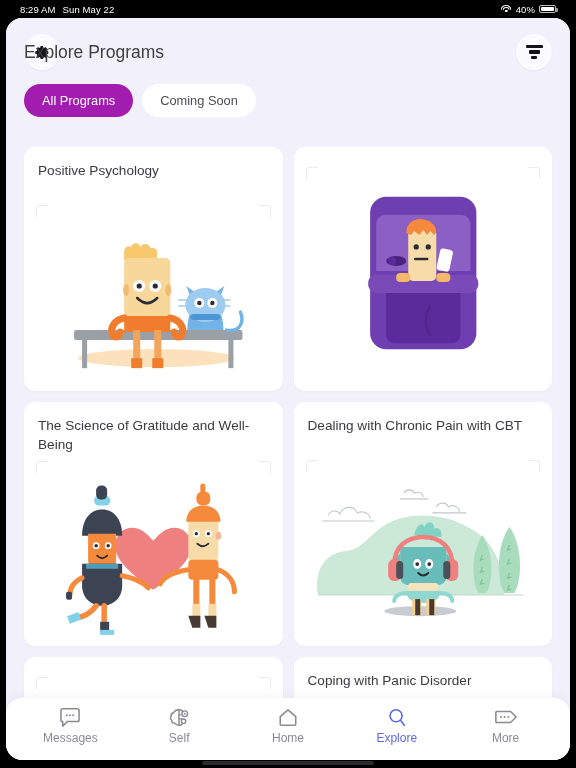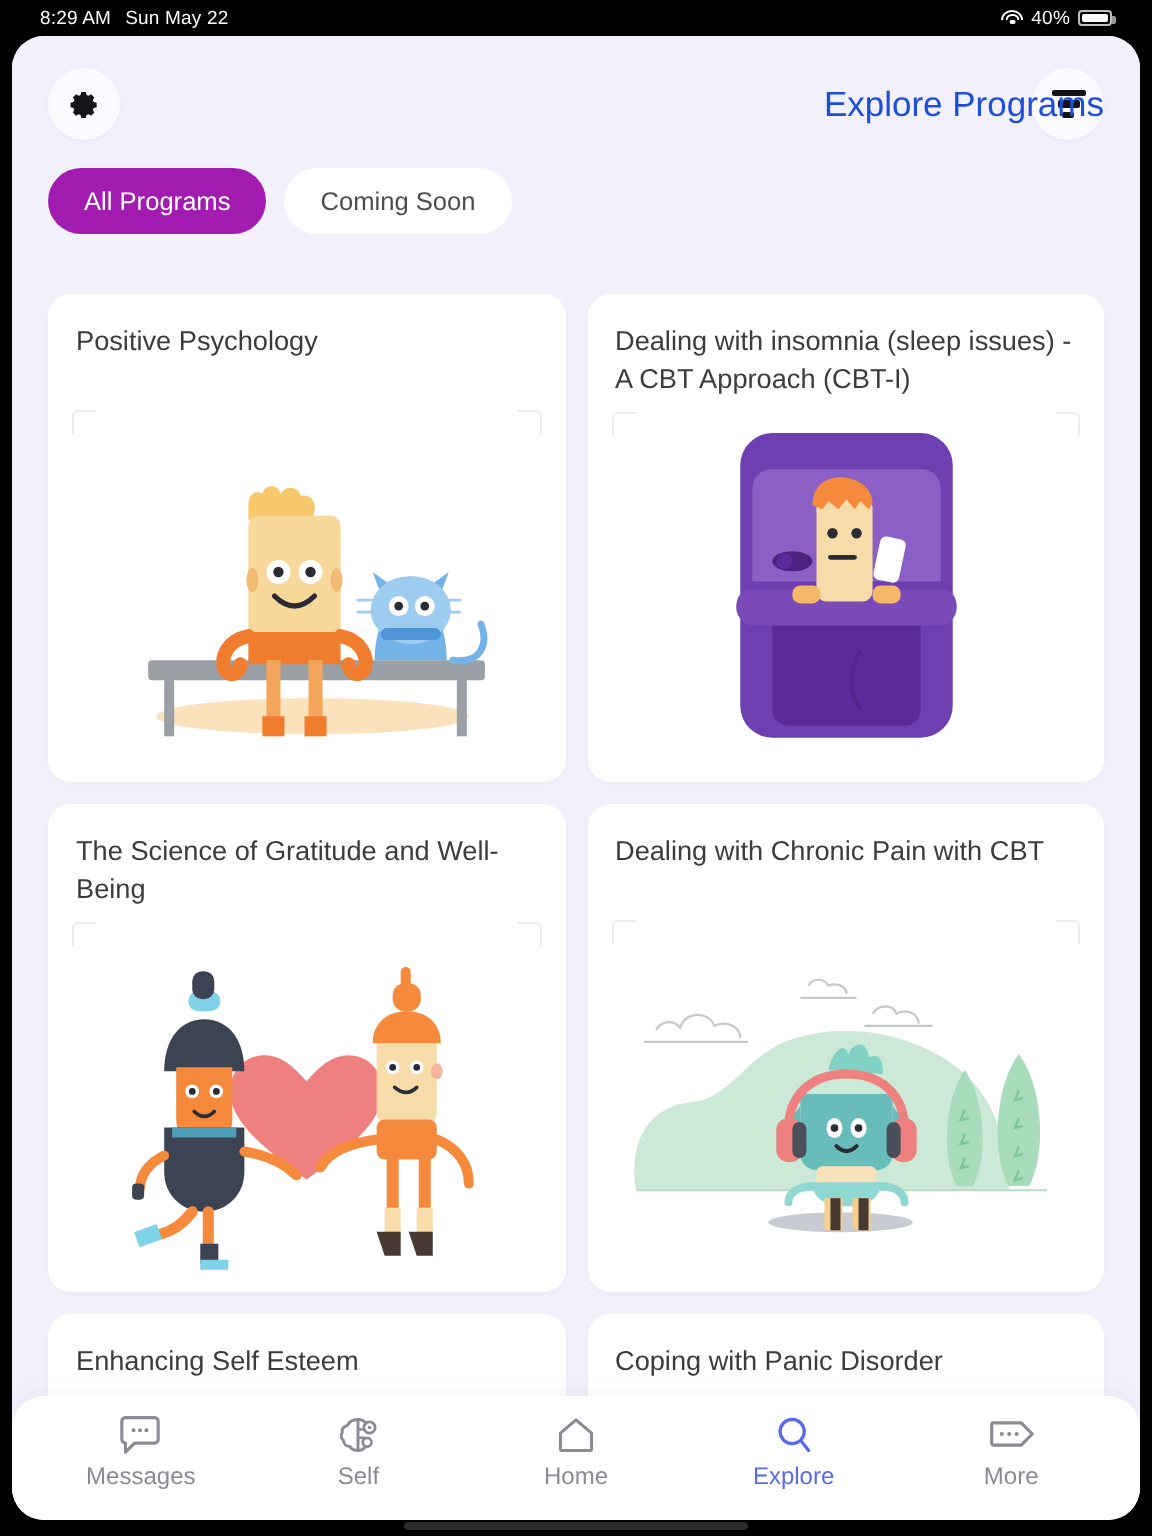--- a/index.html
+++ b/index.html
@@ -66,22 +66,22 @@
     display:flex; align-items:center; justify-content:space-between;
   }
   .icon-btn {
     width:36px; height:36px; border-radius:50%;
     background:#FBFAFE;
     display:flex; align-items:center; justify-content:center;
     border:none; cursor:pointer;
     box-shadow:0 1px 2px rgba(90,80,160,.05);
   }
   .page-title {
-    font-size:17.5px; color:#1d4ed8; font-weight:400;
-    position:absolute; left:0; right:0; text-align:right;
+    font-size:17.5px; color:#404040; font-weight:400;
+    position:absolute; left:0; right:0; text-align:left;
     pointer-events:none;
   }
   .header-top { position:relative; }
   .gear { width:17px; height:17px; }
   .filter-ic { width:18px; height:14px; display:flex; flex-direction:column; align-items:center; gap:2.4px; }
   .filter-ic span { display:block; background:#141418; border-radius:1px; }
   .filter-ic span:nth-child(1){ width:17px; height:3.2px; }
   .filter-ic span:nth-child(2){ width:11px; height:3.2px; }
   .filter-ic span:nth-child(3){ width:6px;  height:3.2px; }
 
@@ -249,21 +249,20 @@
                 <rect x="95" y="122" width="7" height="34" fill="#F3A65B"></rect>
                 <rect x="116" y="122" width="7" height="34" fill="#F3A65B"></rect>
                 <path d="M93 150h11v10H93z" fill="#F07D2E"></path>
                 <path d="M114 150h11v10h-11z" fill="#F07D2E"></path>
               </g>
             </svg>
           </div>
         </div>
 
         <div class="card">
-          <div class="card-title">Dealing with insomnia (sleep issues) - A CBT Approach (CBT-I)</div>
           <div class="card-art">
             <span class="corner tl"></span>
               <span class="corner tr"></span>
             <svg viewBox="0 0 230 170" preserveAspectRatio="xMidYMid meet">
               <rect x="62" y="8" width="106" height="152" rx="16" fill="#6E3FB0"></rect>
               <path d="M78 26h74c6 0 10 4 10 10v46H68V36c0-6 4-10 10-10z" fill="#8B5FC4"></path>
               <rect x="78" y="88" width="74" height="66" rx="8" fill="#5B2A9B"></rect>
               <path d="M68 86h94c6 0 8 4 8 9s-4 9-9 9H69c-5 0-9-4-9-9s2-9 8-9z" fill="#7A4BB8"></path>
               <ellipse cx="88" cy="72" rx="10" ry="5" fill="#4A2280"></ellipse>
               <ellipse cx="84" cy="72" rx="4" ry="4" fill="#5B2A9B"></ellipse>
@@ -381,21 +380,20 @@
               <path d="M98 130c-8 0-12 4-12 8M132 130c8 0 12 4 12 8" stroke="#8FD8D2" stroke-width="4" fill="none" stroke-linecap="round"></path>
               <rect x="104" y="136" width="9" height="16" fill="#F5D08C"></rect>
               <rect x="118" y="136" width="9" height="16" fill="#F5D08C"></rect>
               <rect x="107" y="136" width="5" height="16" fill="#463A33"></rect>
               <rect x="121" y="136" width="5" height="16" fill="#463A33"></rect>
             </svg>
           </div>
         </div>
 
         <div class="card">
-          <div class="card-title">Enhancing Self Esteem</div>
           <div class="card-art">
             <span class="corner tl"></span>
               <span class="corner tr"></span>
             <svg viewBox="0 0 230 170" preserveAspectRatio="xMidYMid meet">
               <ellipse cx="115" cy="26" rx="34" ry="7" fill="#FBE2BC"></ellipse>
             </svg>
           </div>
         </div>
 
         <div class="card">

